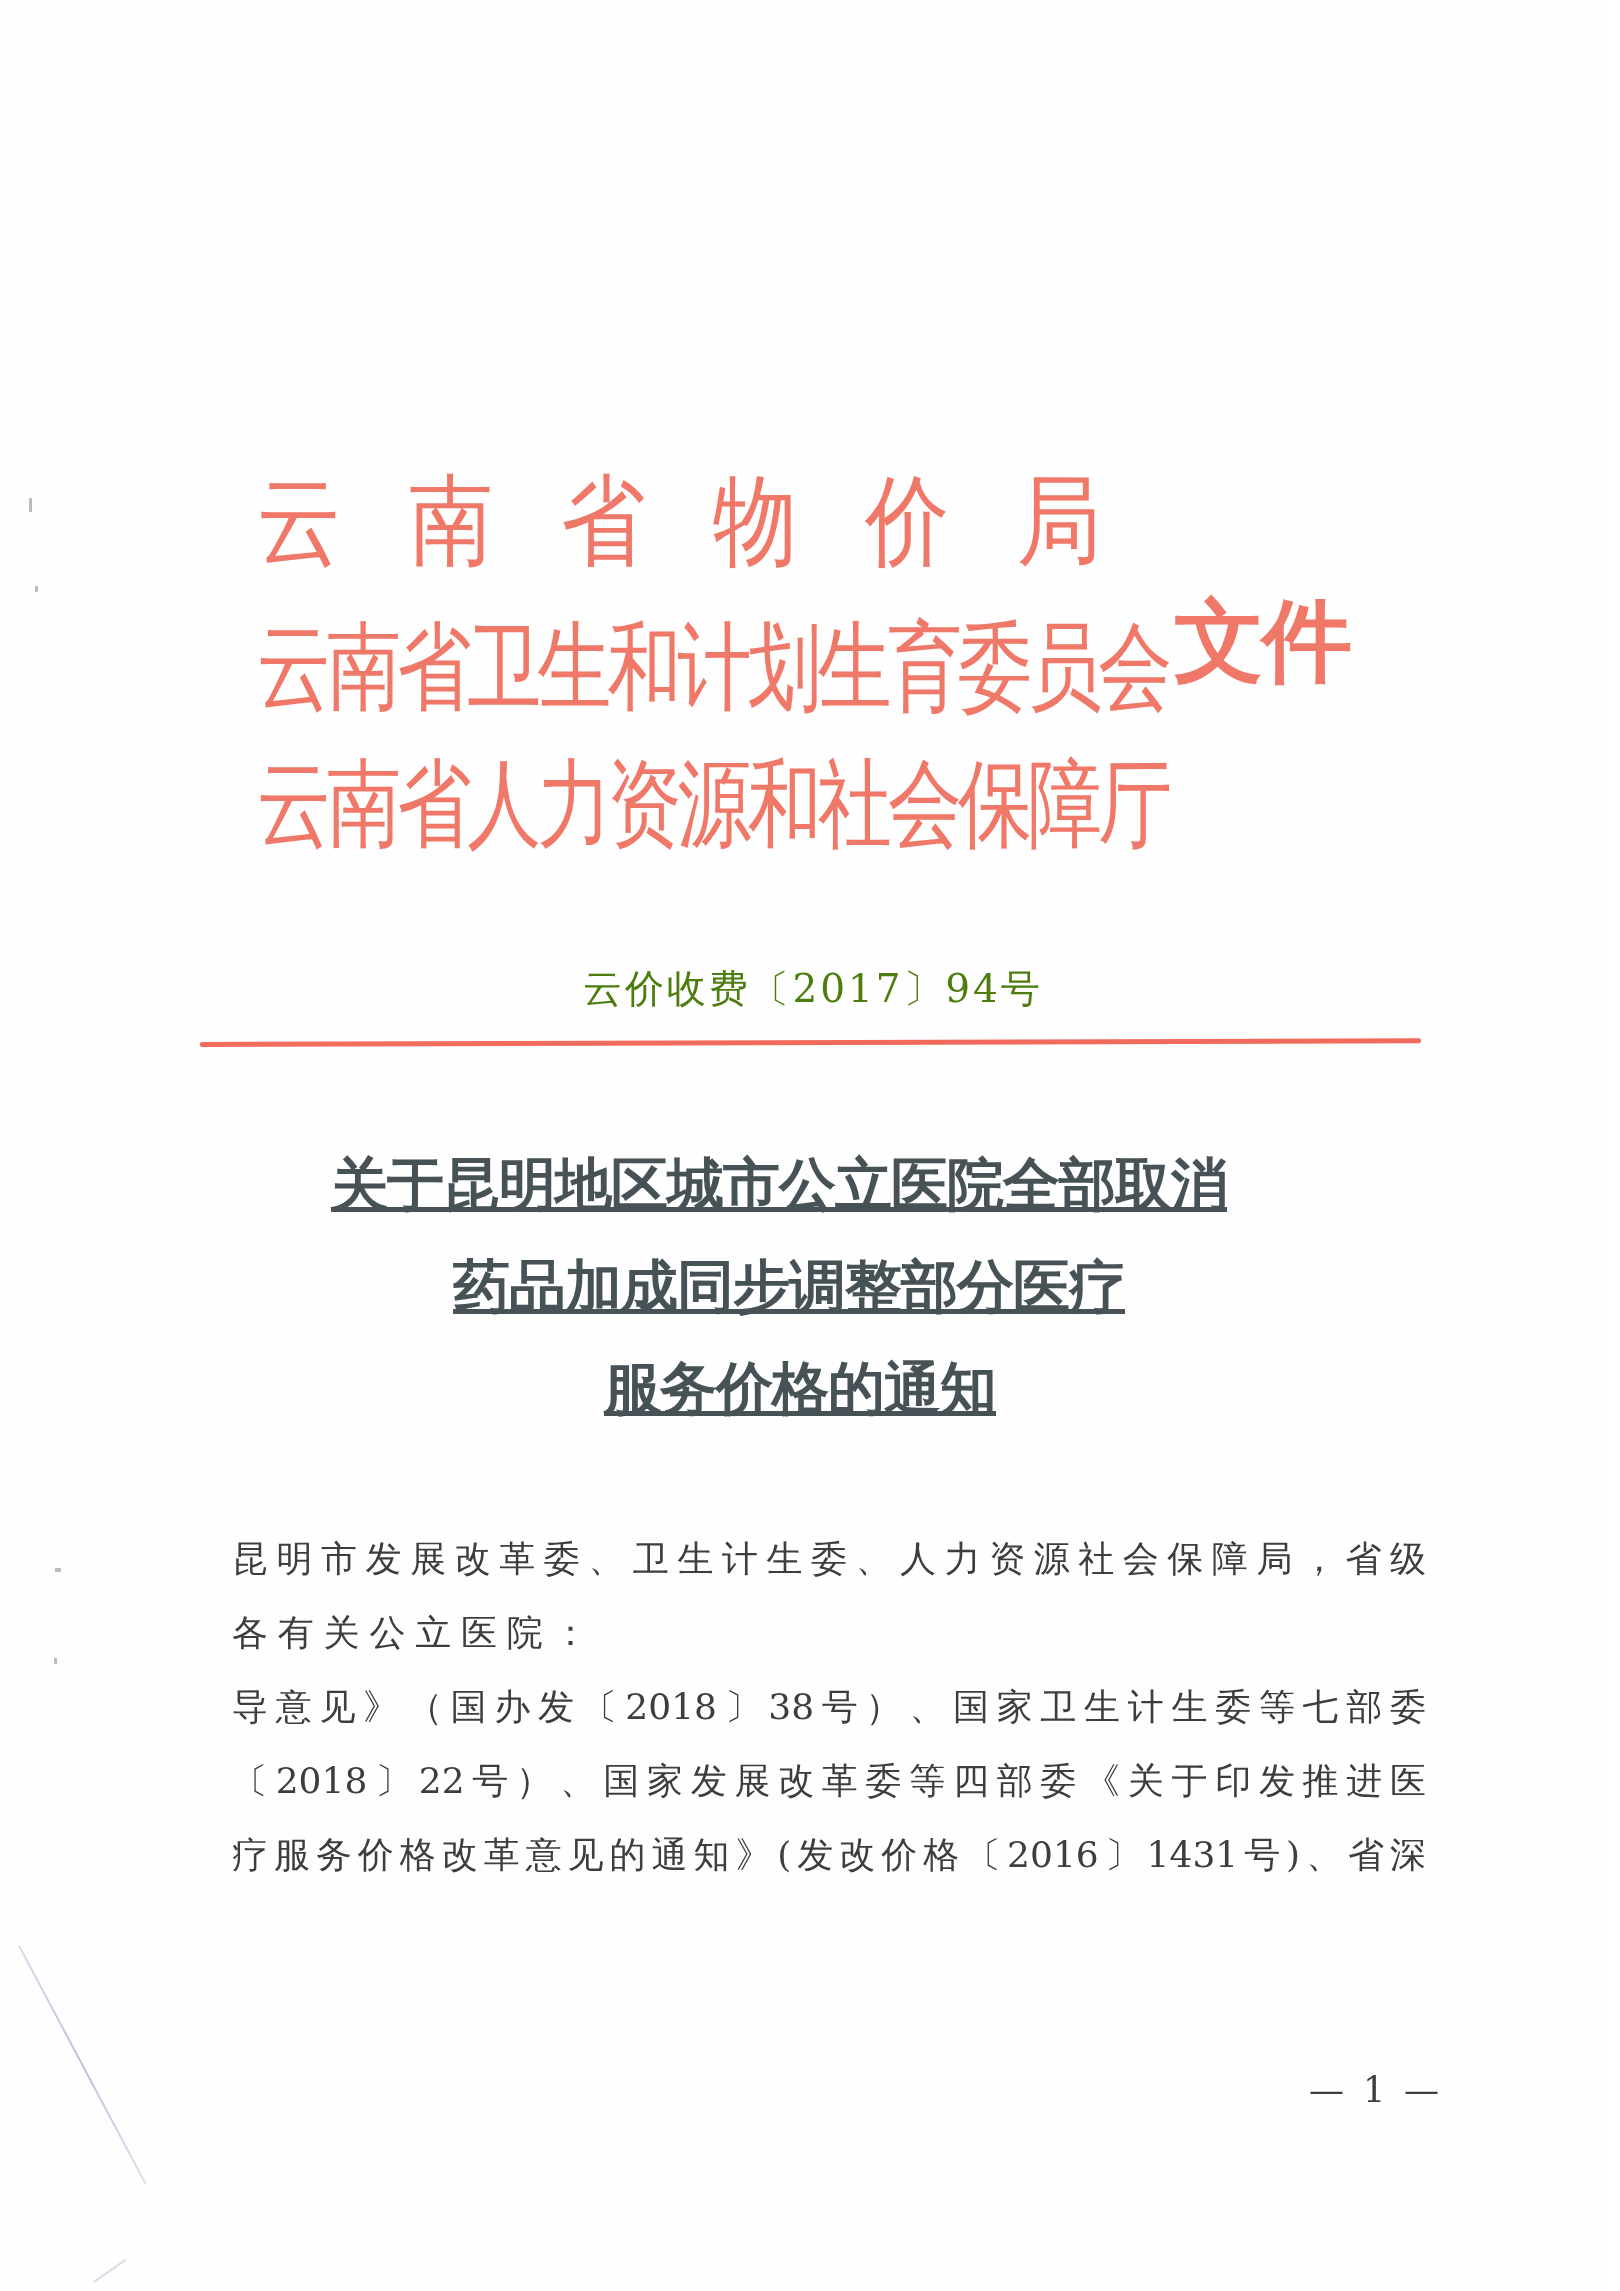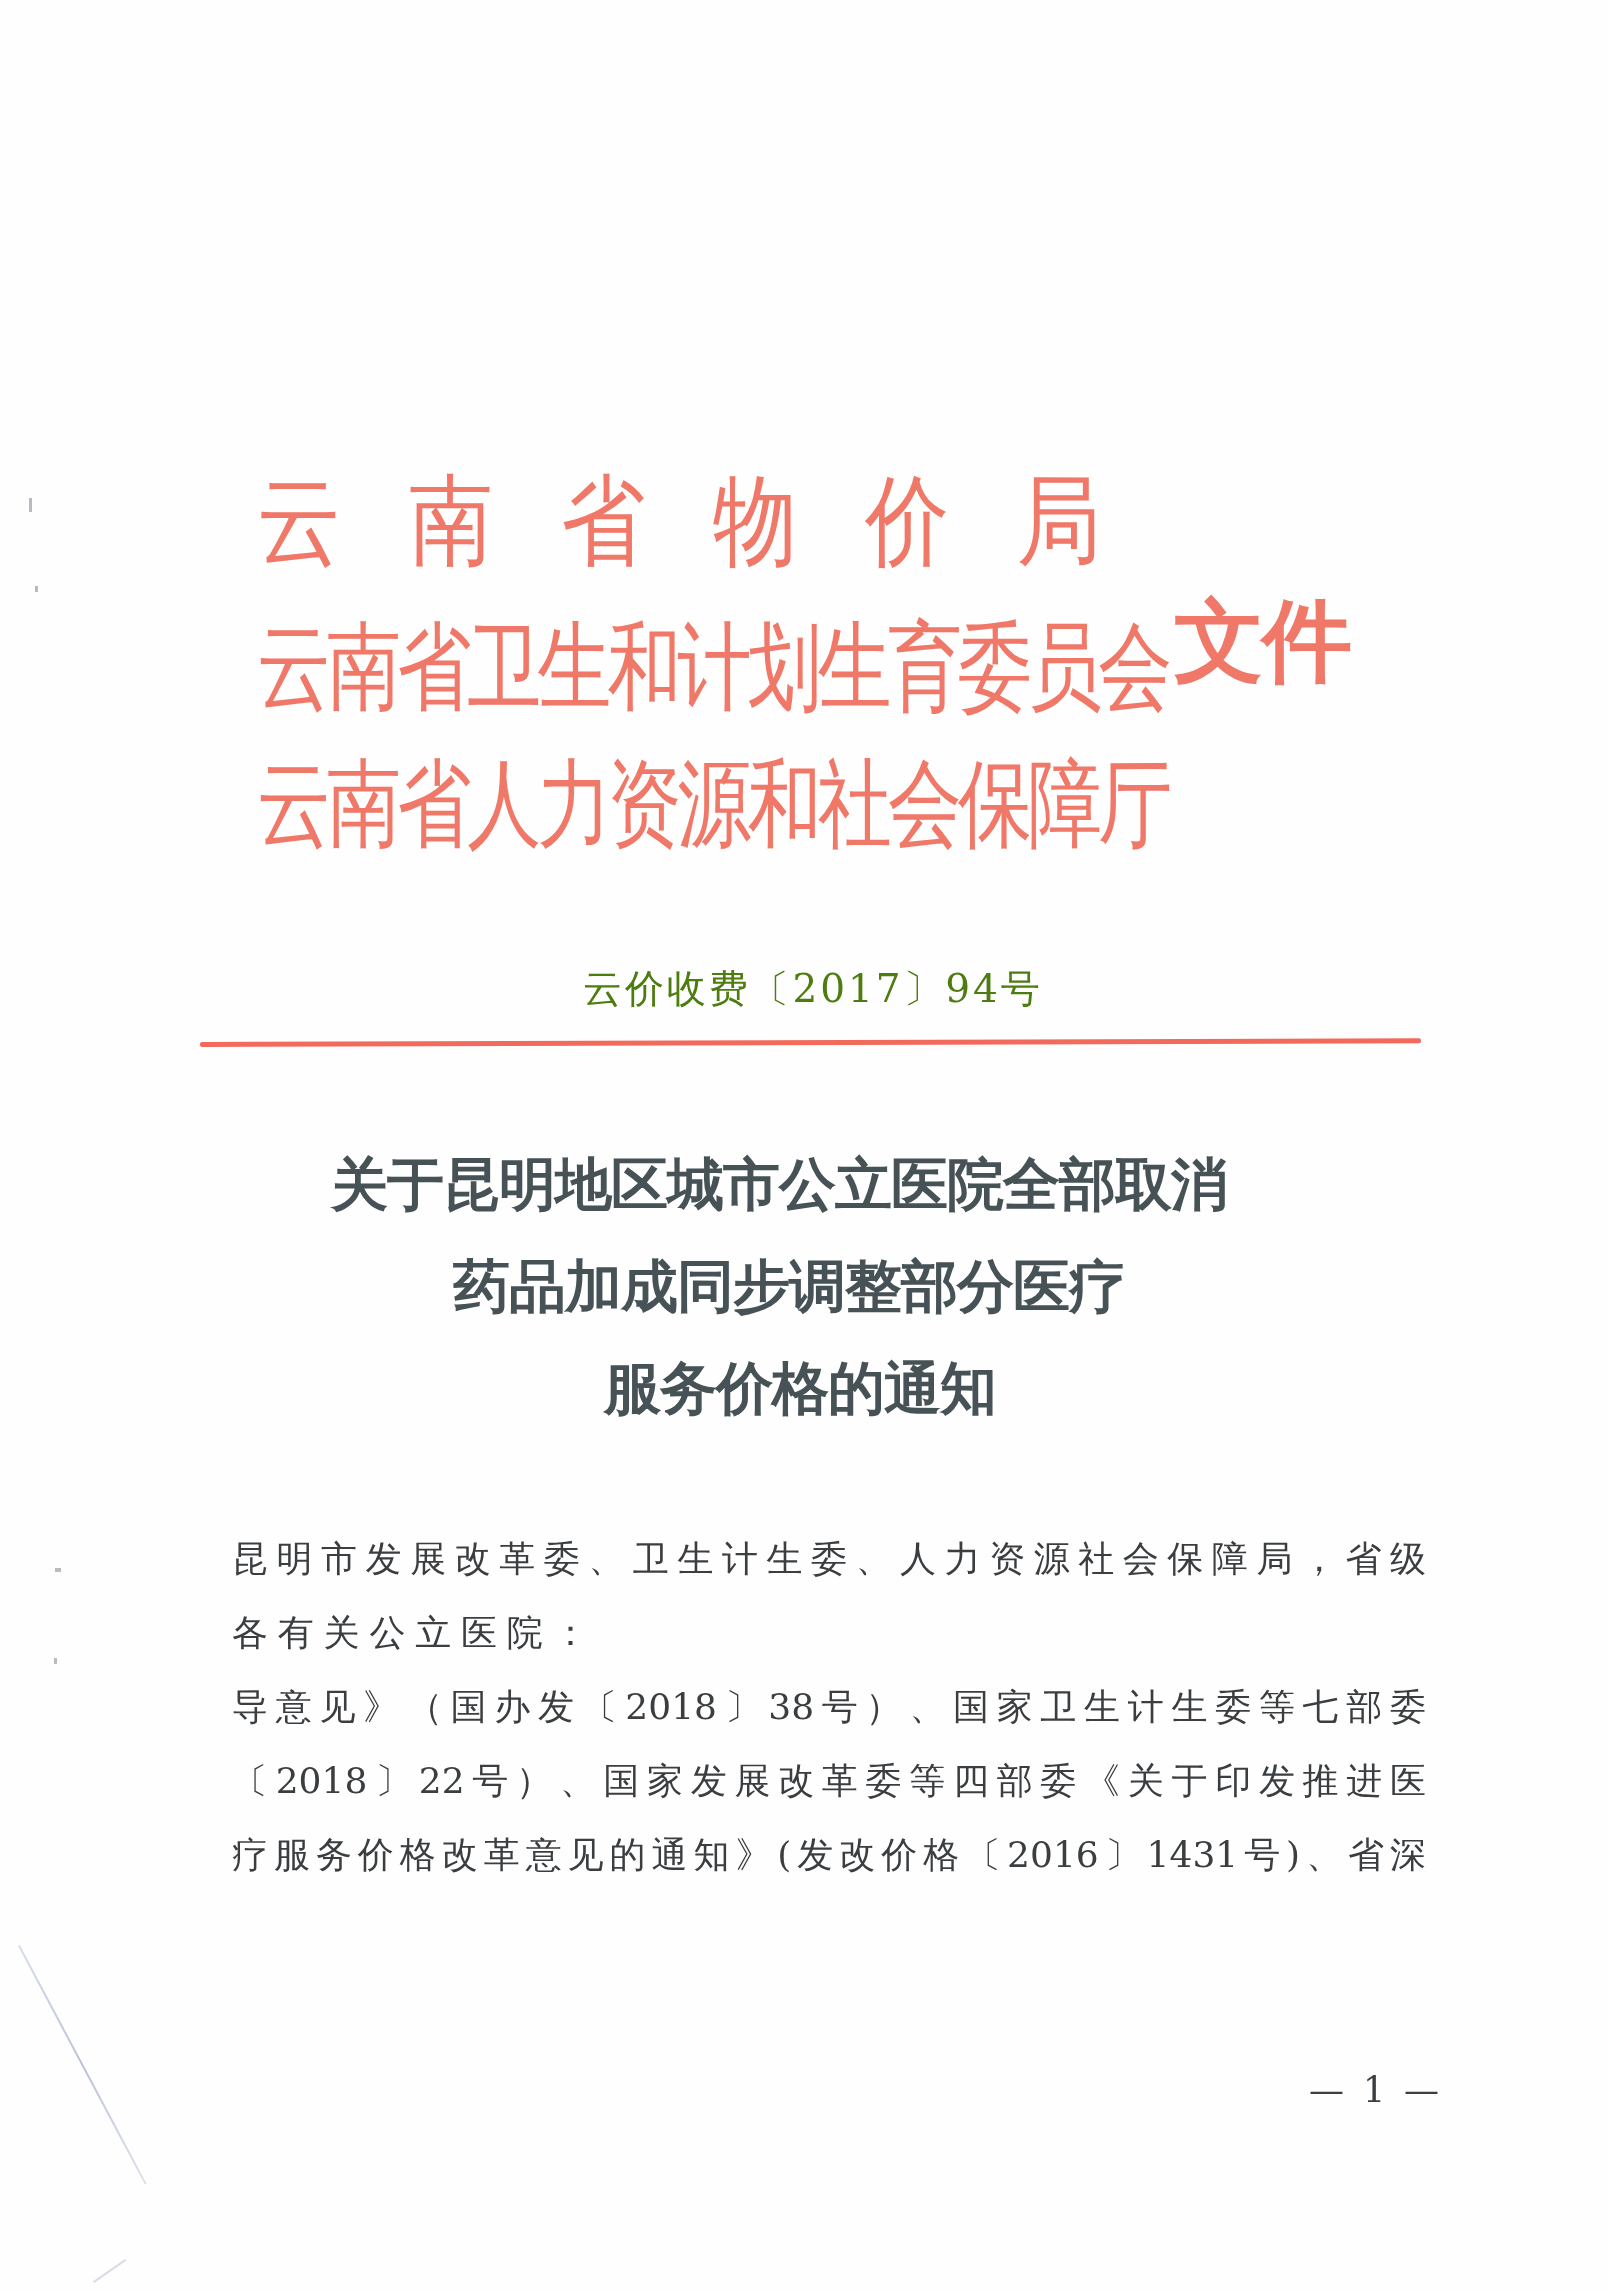--- a/index.html
+++ b/index.html
@@ -106,20 +106,21 @@
       color: #475256;
       font-weight: bold;
       font-family: "DejaVu Serif", "Liberation Serif", serif;
     }
     .title-line {
       position: absolute;
       white-space: nowrap;
       font-size: 57px;
       line-height: 78px;
       letter-spacing: -1px;
+      text-decoration: underline;
     }
     .title-line.t1 { left: 331px; top: 0; }
     .title-line.t2 { left: 453px; top: 102px; }
     .title-line.t3 { left: 604px; top: 204px; }
 
     
     .body-text {
       position: absolute;
       left: 232px;
       top: 1522px;

